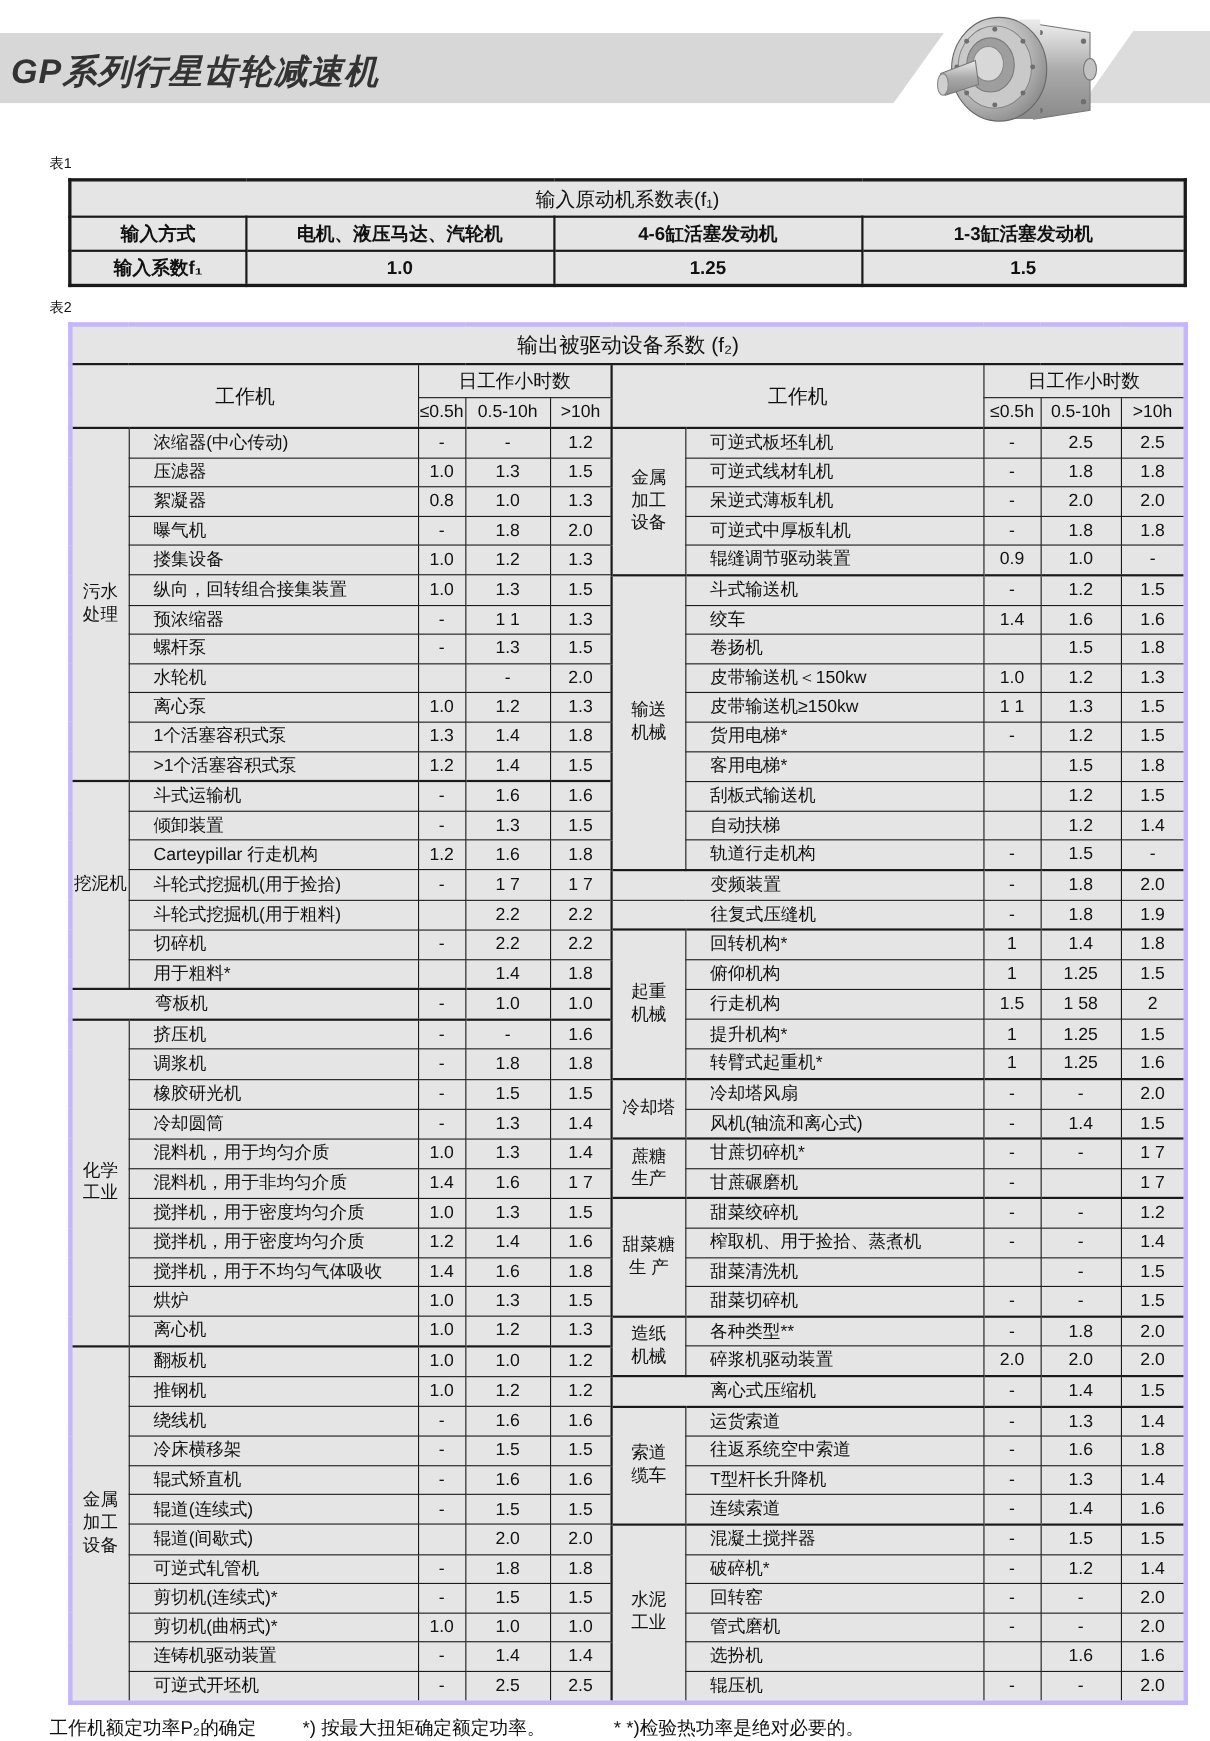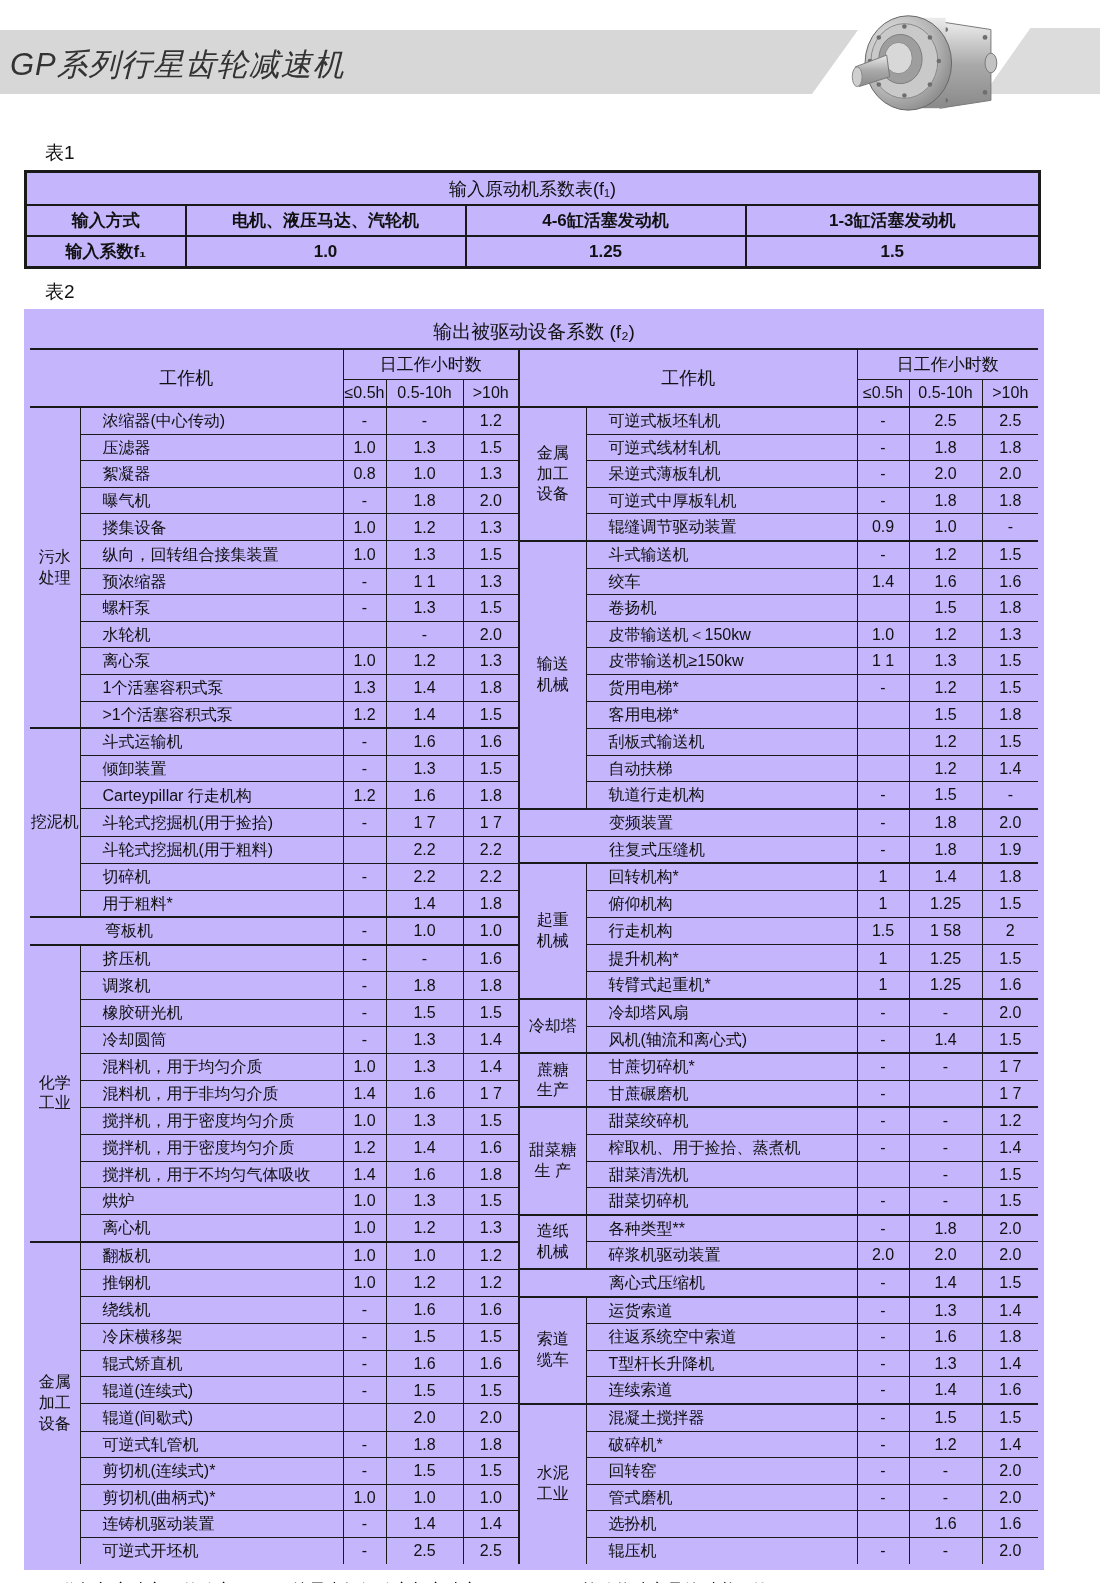--- a/index.html
+++ b/index.html
@@ -3,34 +3,34 @@
 <meta charset="utf-8">
 <style>
   html,body{margin:0;padding:0;background:#fff;}
   body{width:1100px;height:1583px;font-family:"Liberation Sans","DejaVu Sans",sans-serif;color:#111;}
   .page{position:relative;width:1100px;height:1583px;overflow:hidden;background:#fff;}
   .header{position:relative;height:120px;}
   .band{position:absolute;left:0;top:30px;width:858px;height:64px;background:#d7d7d7;
         clip-path:polygon(0 0,100% 0,calc(100% - 46px) 100%,0 100%);}
   .band-right{position:absolute;left:984px;top:28px;width:116px;height:66px;background:#dcdcdc;
         clip-path:polygon(40% 0,100% 0,100% 100%,0 100%);}
-  .title{position:absolute;left:10px;top:44px;font-size:31px;font-weight:normal;font-style:italic;
+  .title{position:absolute;left:10px;top:44px;font-size:31px;font-weight:bold;font-style:italic;
         color:#333;letter-spacing:1px;white-space:nowrap;}
   .gear{position:absolute;left:843px;top:2px;width:168px;height:118px;}
-  .tlabel{margin:0 0 4px 45px;font-size:19px;color:#111;}
+  .tlabel{margin:0 0 4px 45px;font-size:13px;color:#111;}
   .tlabel.first{margin-top:20px;}
   .tlabel.second{margin-top:10px;}
-  table{border-collapse:collapse;table-layout:fixed;margin-left:24px;background:#c4b5fd;}
+  table{border-collapse:collapse;table-layout:fixed;margin-left:62px;background:#e5e5e5;}
   
   .t1{width:1014px;border:3px solid #1a1a1a;}
   .t1 th,.t1 td{border:2px solid #1a1a1a;text-align:center;font-weight:normal;padding:0;}
   .t1 .t-title{height:31px;font-size:18px;}
   .t1 td{height:29px;font-size:17px;font-weight:bold;}
   
-  .t2{width:1014px;border:6px solid #c4b5fd;padding-left:43px;}
+  .t2{width:1014px;border:4px solid #c4b5fd;padding-left:43px;}
   .t2 th,.t2 td{border:1px solid #1a1a1a;font-weight:normal;font-size:16px;text-align:center;
         padding:0;vertical-align:middle;}
   .t2 .t-title{height:33px;font-size:19px;border-bottom:2px solid #1a1a1a;}
   .t2 .h-machine{font-size:18px;}
   .t2 .h-hours{height:29px;font-size:17px;}
   .t2 .h-sub{height:26px;font-size:16px;}
   .t2 thead .h-sub{border-bottom:2px solid #1a1a1a;}
   .t2 tbody td{height:25.6px;line-height:1.1;}
   .t2 .name{text-align:left;padding-left:22px;}
   .t2 .sp-l{padding-left:75px;}

